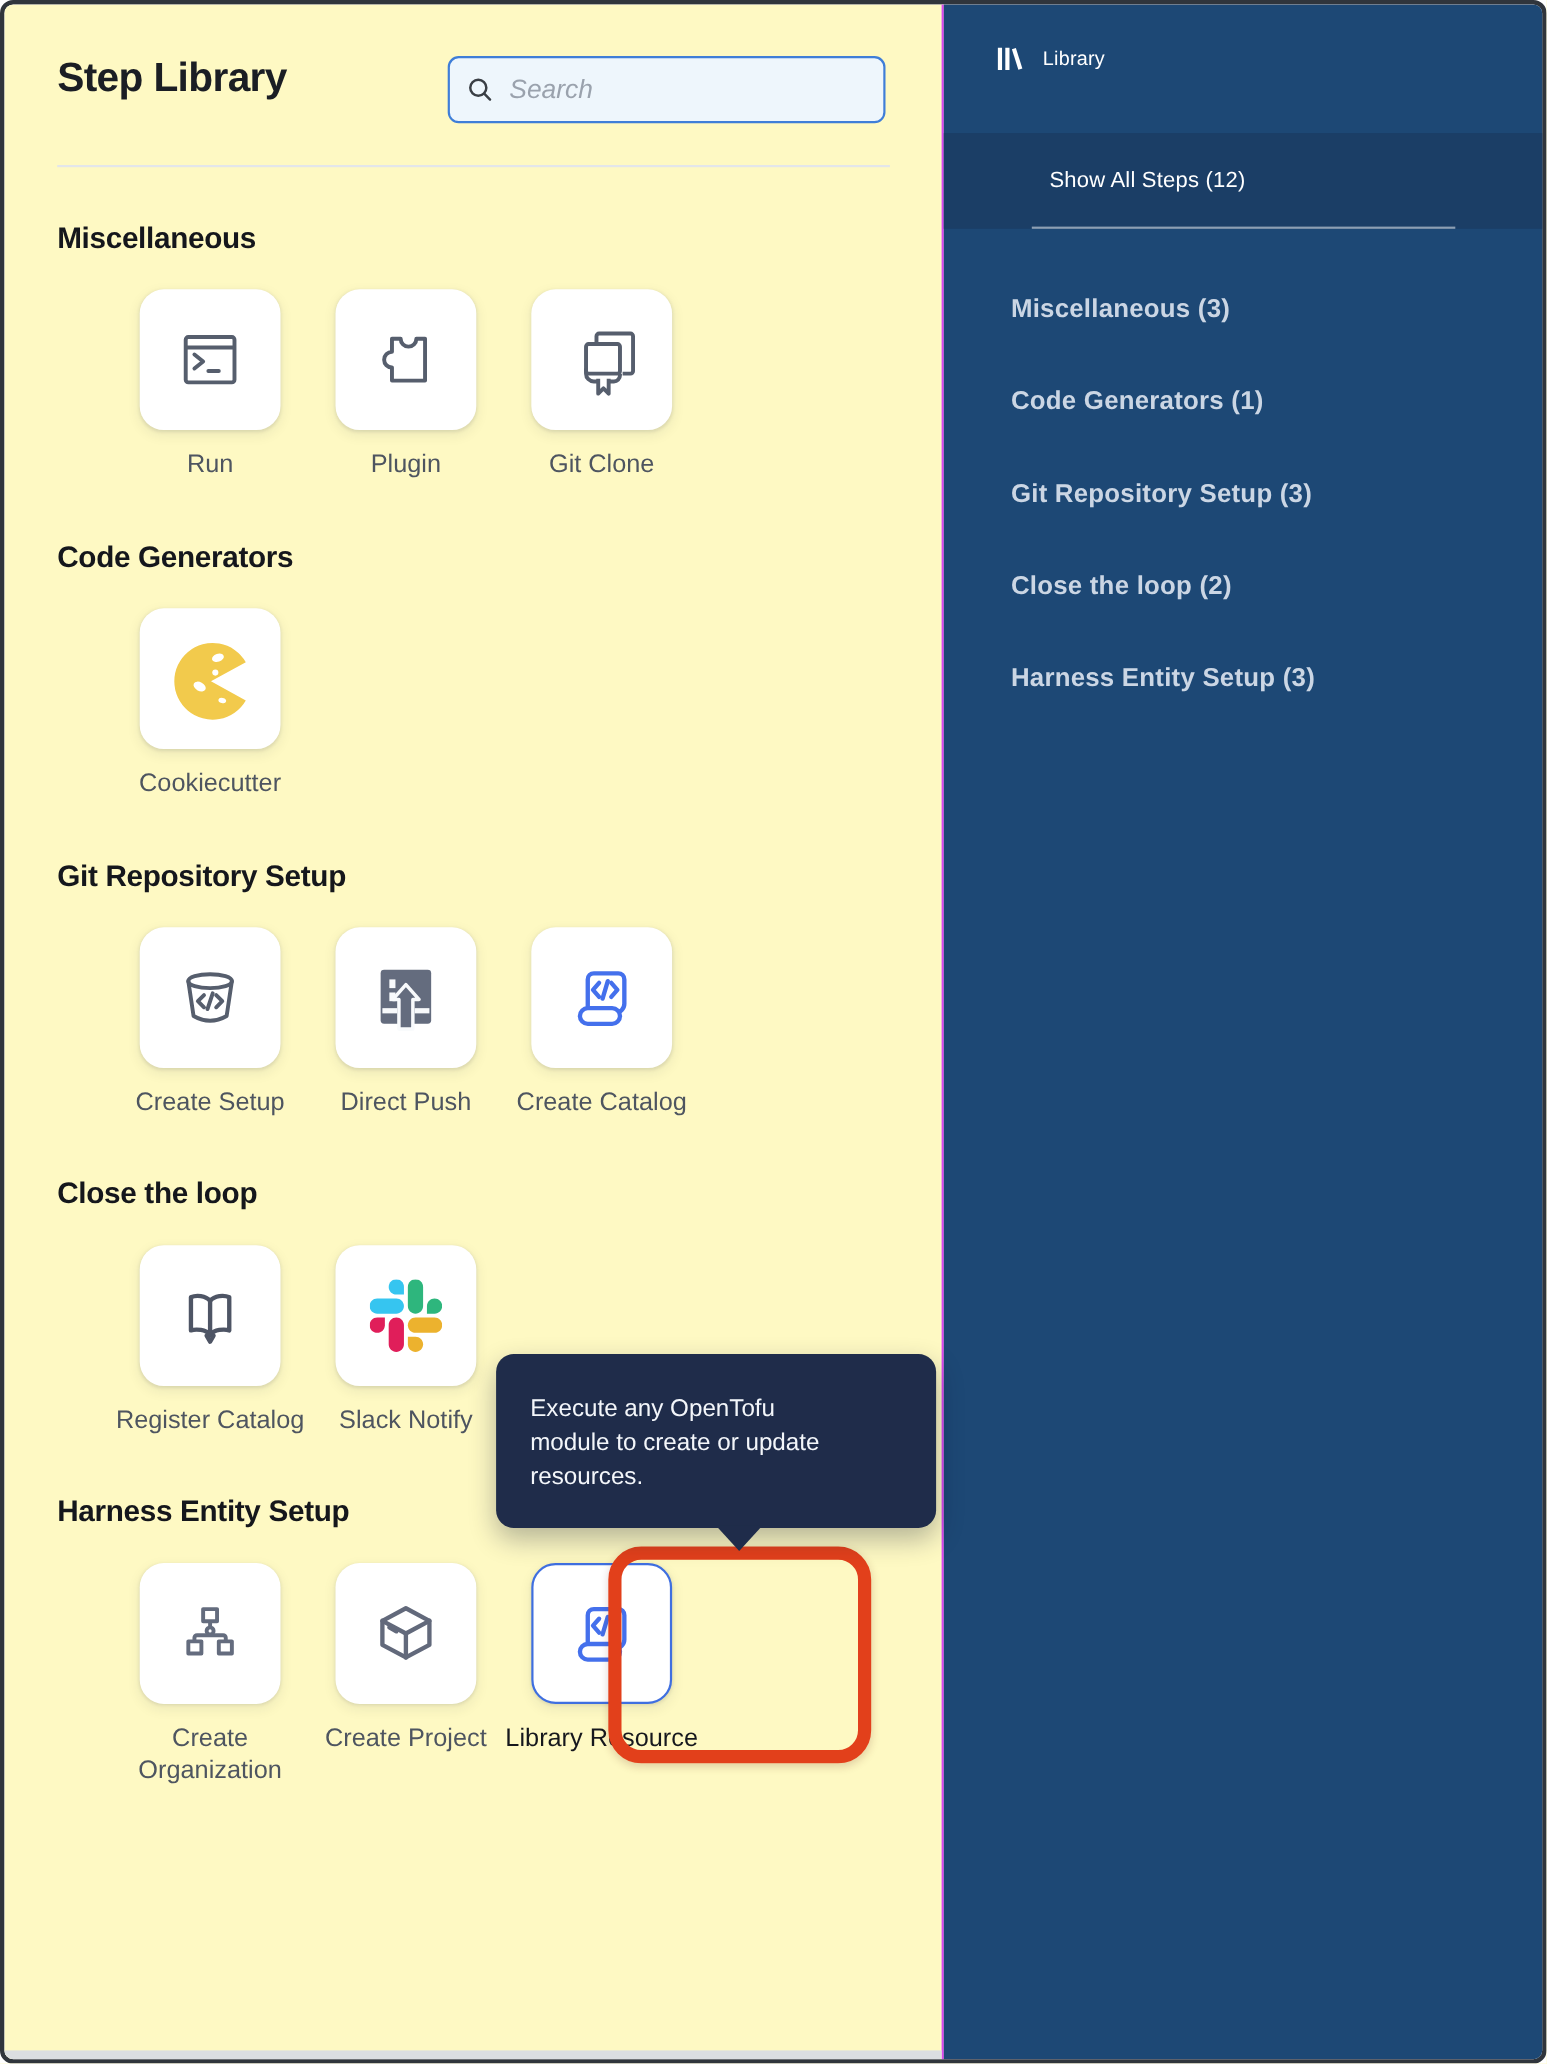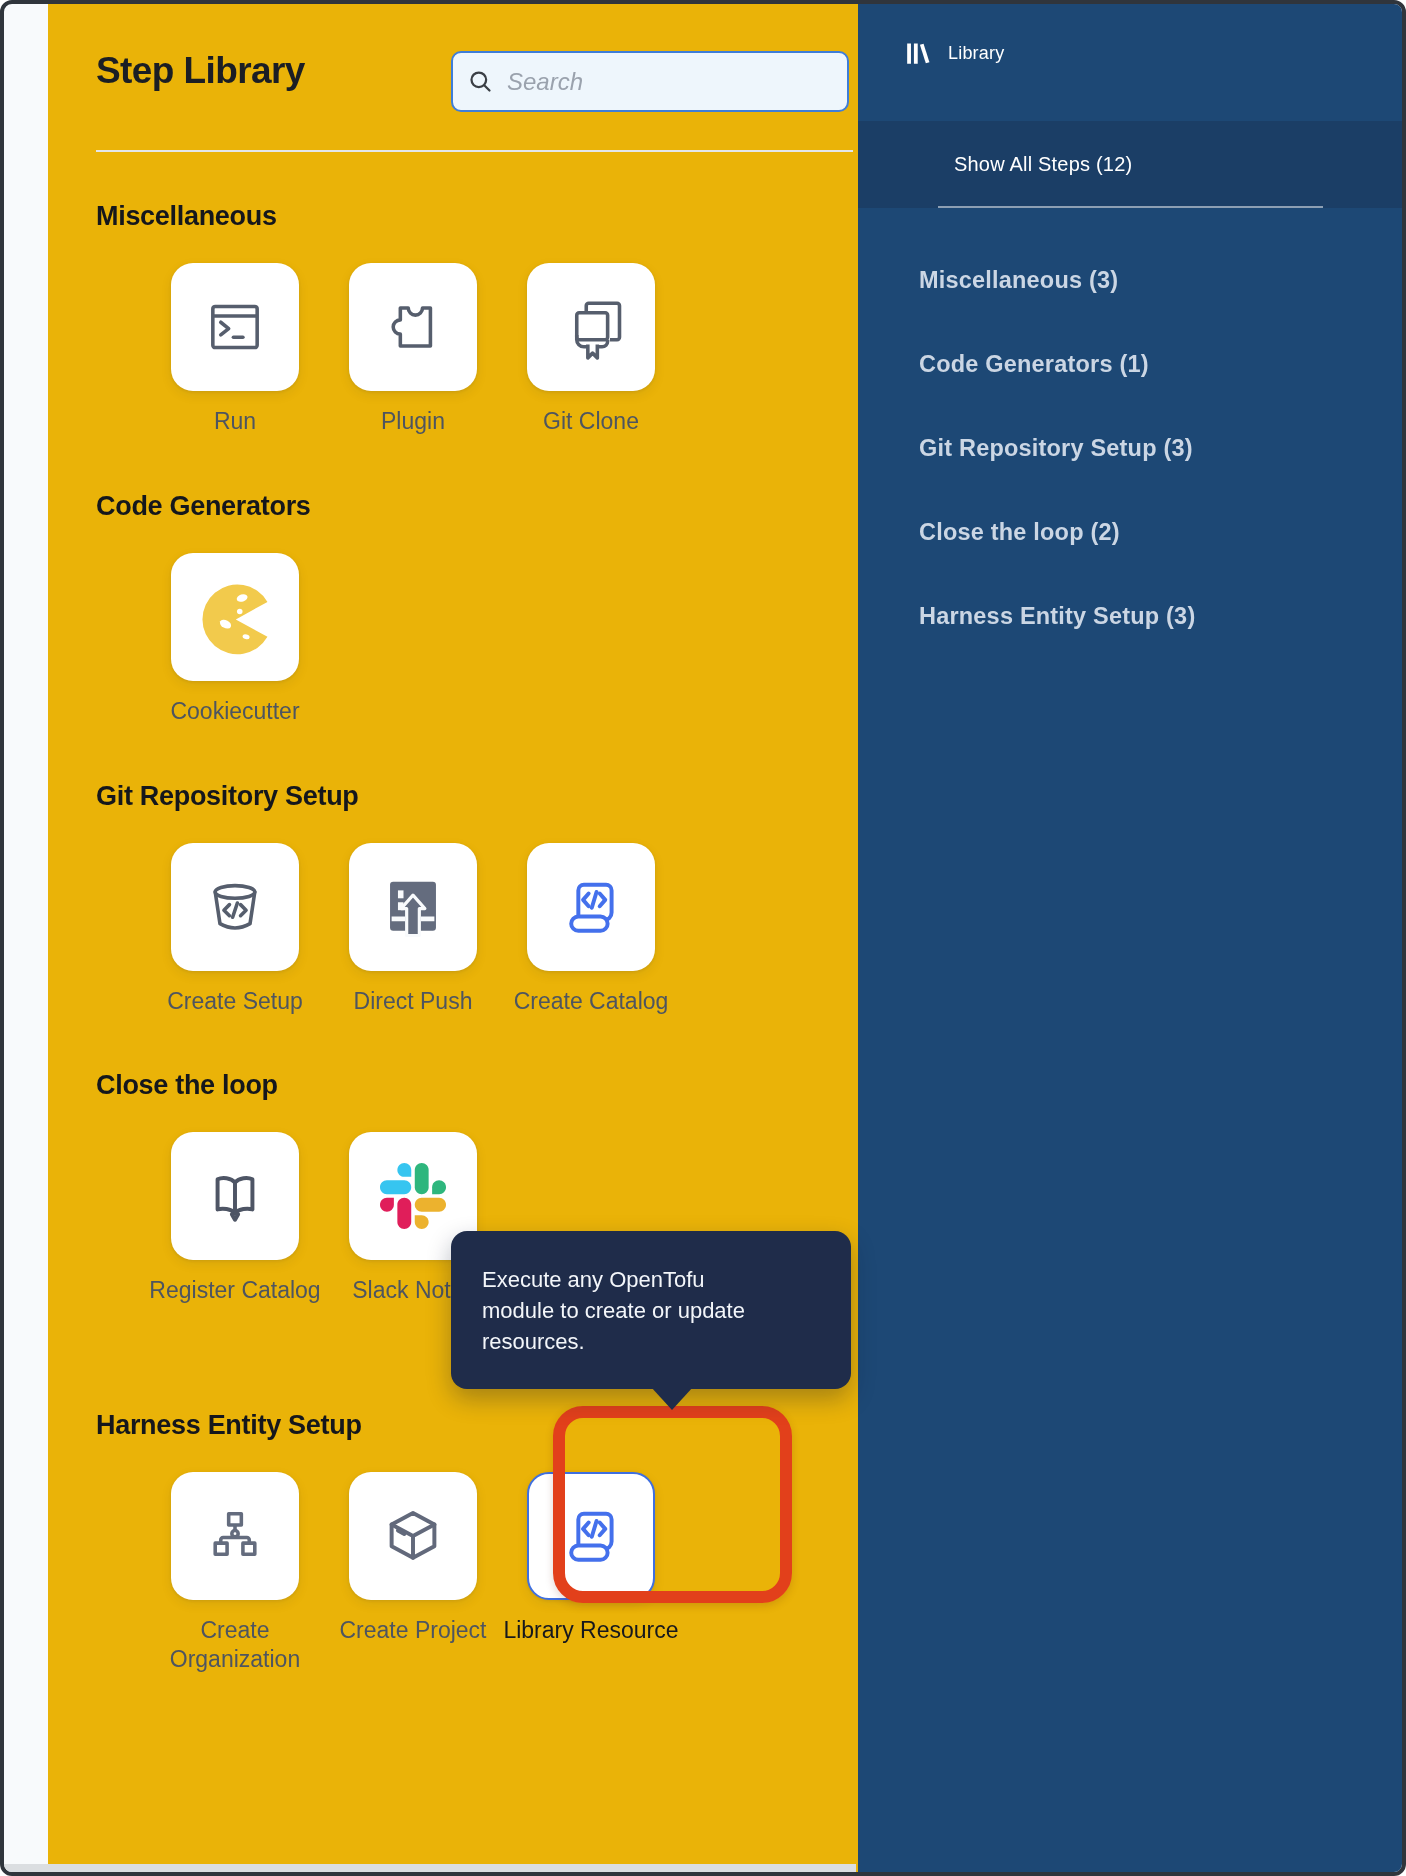--- a/index.html
+++ b/index.html
@@ -9,41 +9,41 @@
     -webkit-font-smoothing:antialiased;
   }
   .app{
     position:relative;width:1406px;height:1876px;box-sizing:border-box;
     border:4px solid #30353c;border-radius:12px;overflow:hidden;background:#f8fafc;
   }
 
   
   .left-panel{
     position:absolute;left:0;top:0;width:852px;height:100%;
-    background:#eab308;border-right:2px solid #22c55e;margin-left:44px;
+    background:#fef9c3;border-right:2px solid #d946ef;
   }
   .page-title{
     position:absolute;left:48px;top:46px;margin:0;
     font-size:37px;font-weight:700;color:#1b1e24;letter-spacing:-0.6px;
   }
   .search-box{
     position:absolute;left:403px;top:47px;width:398px;height:61px;box-sizing:border-box;
     border:2px solid #3f7ed8;border-radius:10px;background:#eef6fc;
     display:flex;align-items:center;padding:0 14px;gap:11px;
   }
   .search-box svg{width:27px;height:27px;flex:0 0 auto;}
   .search-box input{
     flex:1;min-width:0;border:none;outline:none;background:transparent;
     font-size:24px;color:#3a3f45;font-family:inherit;font-style:italic;
   }
   .search-box input::placeholder{color:#9aa2ad;}
   .divider{position:absolute;left:48px;top:146px;width:757px;height:2px;background:#e3e6ea;}
 
   .section{position:absolute;left:0;width:852px;}
-  .s1{top:197px}.s2{top:487px}.s3{top:777px}.s4{top:1066px}.s5{top:1406px}
+  .s1{top:197px}.s2{top:487px}.s3{top:777px}.s4{top:1066px}.s5{top:1355px}
   .section-title{
     margin:0 0 0 48px;font-size:27px;font-weight:700;color:#15171c;
     letter-spacing:-0.3px;line-height:30px;
   }
   .row{display:flex;gap:50px;padding-left:123px;margin-top:32px;}
   .tile{width:128px;position:relative;flex:0 0 auto;}
   .card{
     width:128px;height:128px;background:#ffffff;border-radius:22px;box-sizing:border-box;
     box-shadow:0 1px 3px rgba(25,35,60,.10),0 4px 12px rgba(25,35,60,.08);
     display:flex;align-items:center;justify-content:center;cursor:pointer;

